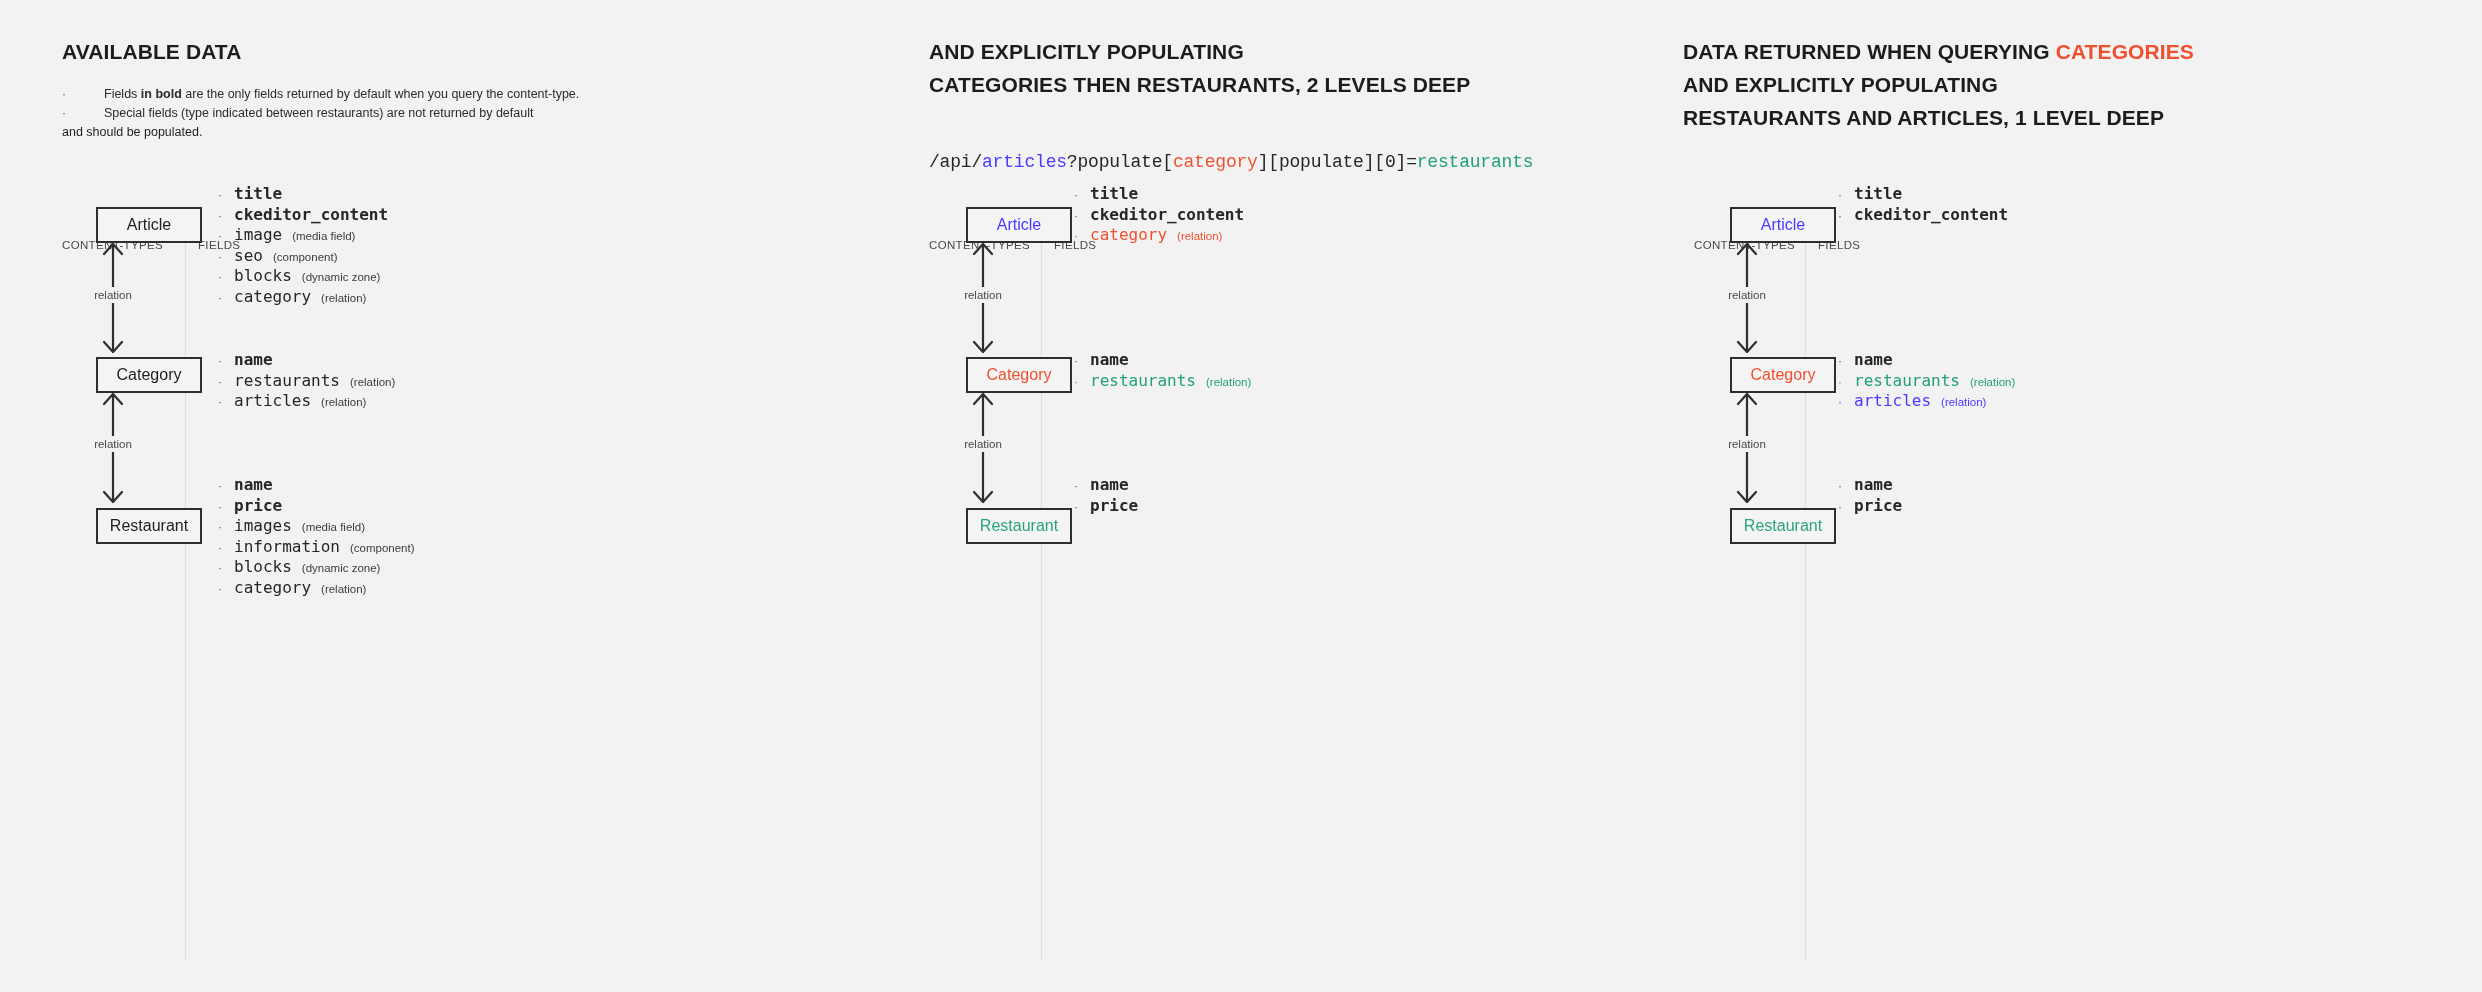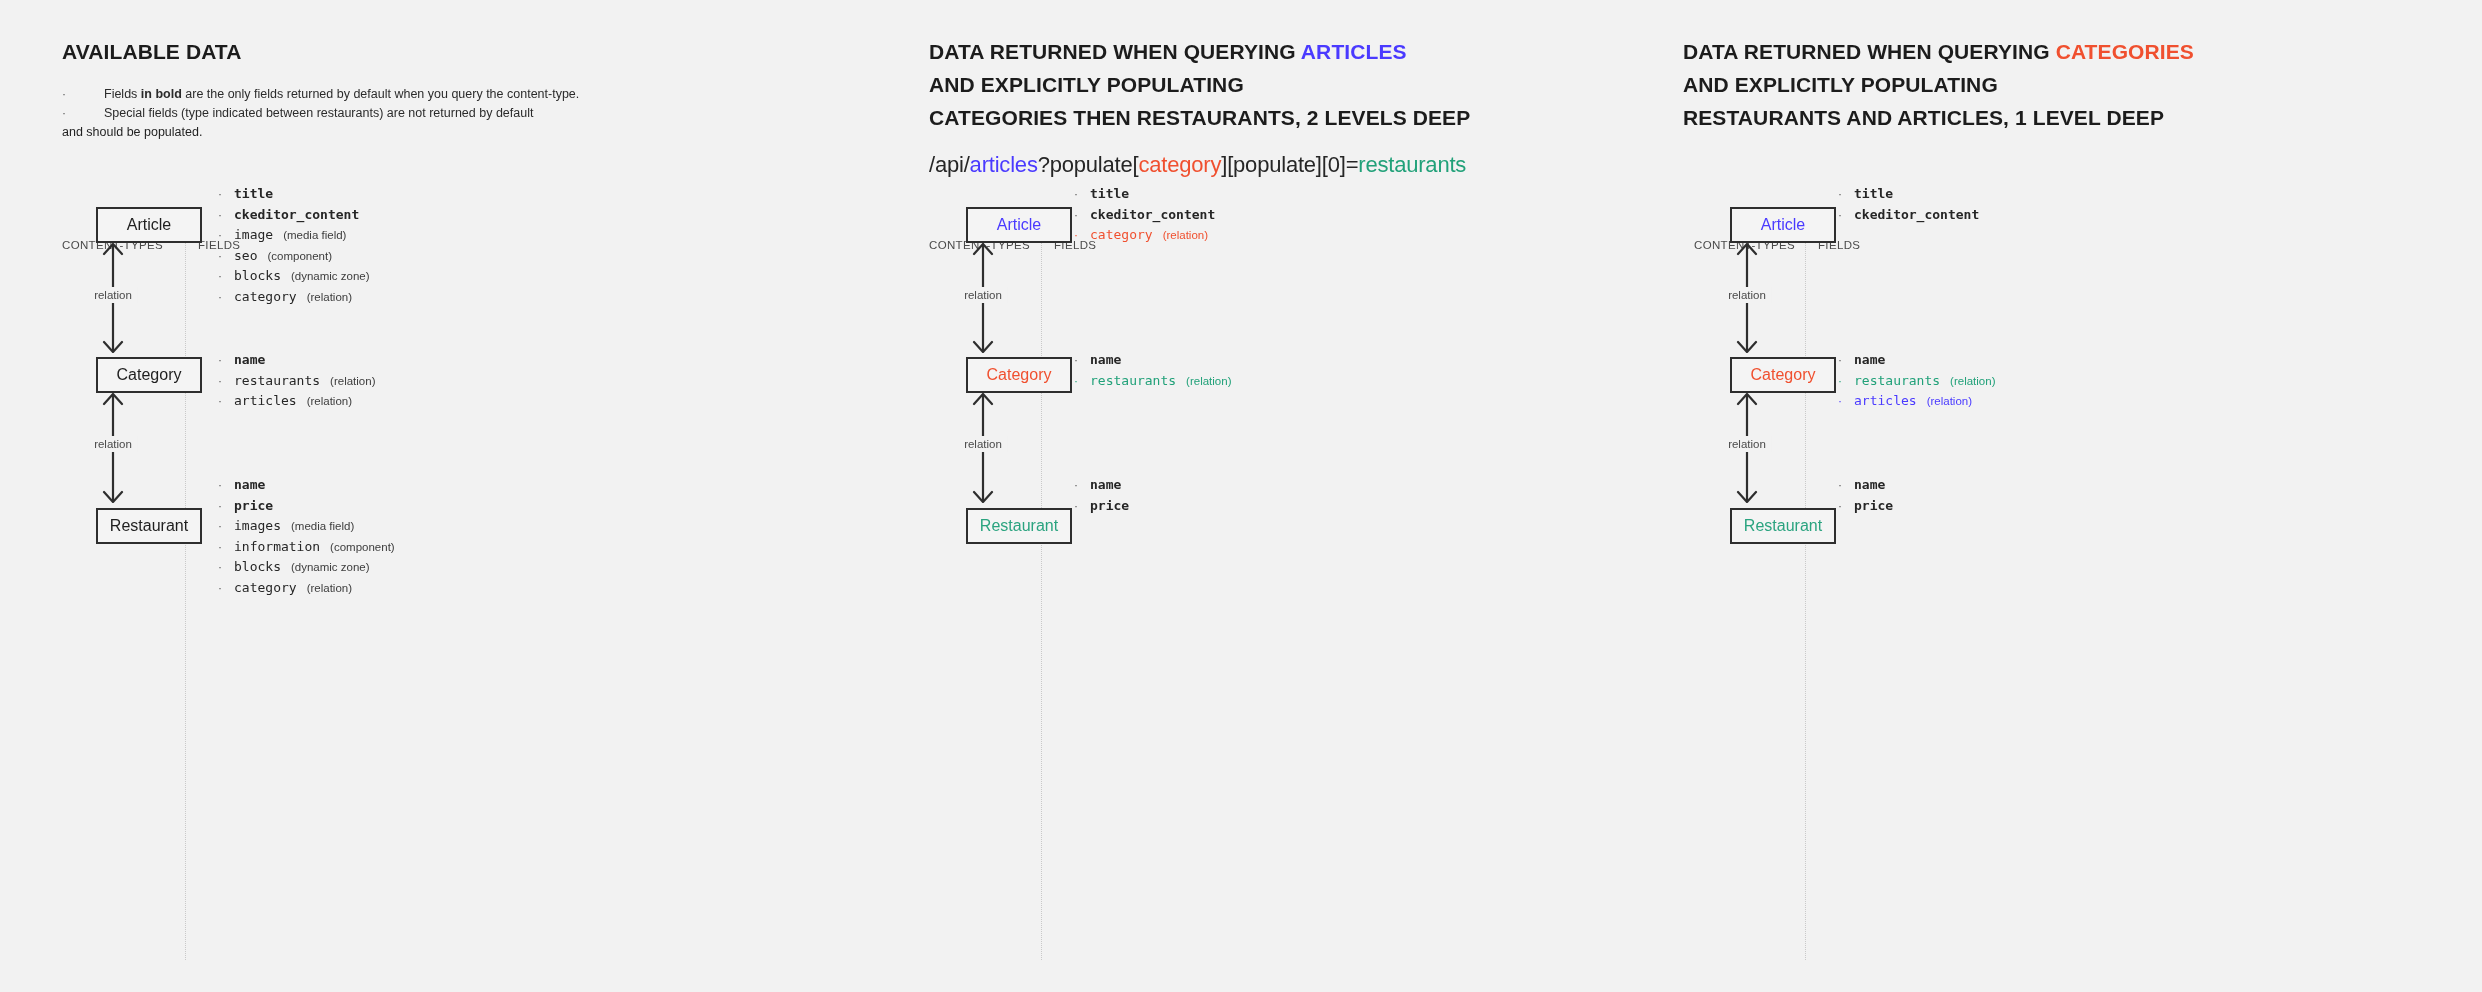--- a/index.html
+++ b/index.html
@@ -82,22 +82,22 @@
     line-height: 19px;
   }
   .note-text { flex: 1; margin-left: 28px; }
   .note-text b { font-weight: 700; }
   .note-sub { font-size: 12.5px; line-height: 19px; }
 
   
   .api-url {
     position: absolute;
     top: 152px;
-    font-family: Liberation Sans, sans-serif;
-    font-size: 22px;
+    font-family: Liberation Mono, monospace;
+    font-size: 18px;
     letter-spacing: -0.2px;
     white-space: nowrap;
     color: #262626;
   }
   .panel-2 .api-url { left: 73px; }
   .panel-3 .api-url { left: 74px; }
   .u-blue  { color: #4a3aff; }
   .u-red   { color: #f0502f; }
   .u-teal  { color: #21a179; }
 
@@ -157,21 +157,21 @@
   }
   .f-dot {
     width: 16px;
     flex: 0 0 16px;
     font-size: 12px;
     line-height: 16px;
     color: #555;
   }
   .f-name {
     font-family: "DejaVu Sans Mono", "Liberation Mono", monospace;
-    font-size: 13px;
+    font-size: 16px;
     line-height: 16px;
     color: #262626;
   }
   .f-name.bold { font-weight: 700; }
   .f-type {
     font-size: 11.5px;
     line-height: 16px;
     color: #3d3d3d;
     margin-left: 10px;
   }
@@ -305,21 +305,20 @@
                </div>
           <div class="field-row ">
                  <span class="f-dot">·</span>
                  <span class="f-name ">category</span>
                  <span class="f-type">(relation)</span>
                </div>
         </div>
       </div>
       <div class="panel panel-2">
         <div class="head-block">
-          <div class="head-line">DATA RETURNED WHEN QUERYING <span class="head-accent-blue">ARTICLES</span></div>
           <div class="head-line">AND EXPLICITLY POPULATING</div>
           <div class="head-line">CATEGORIES THEN RESTAURANTS, 2 LEVELS DEEP</div>
         </div>
         <div class="api-url"><span class="">/api/</span><span class="u-blue">articles</span><span class="">?populate[</span><span class="u-red">category</span><span class="">][populate][0]=</span><span class="u-teal">restaurants</span></div>
         <div class="col-caption" style="left:73px">CONTENT-TYPES</div>
         <div class="col-caption" style="left:198px">FIELDS</div>
         <div class="panel-divider" style="left:185px"></div>
         <div class="arrow" style="left:112px; top:243px">
           <svg width="30" height="110" viewBox="0 0 30 110">
     <line x1="15" y1="2" x2="15" y2="108" stroke="#2e2e2e" stroke-width="2.2"></line>

